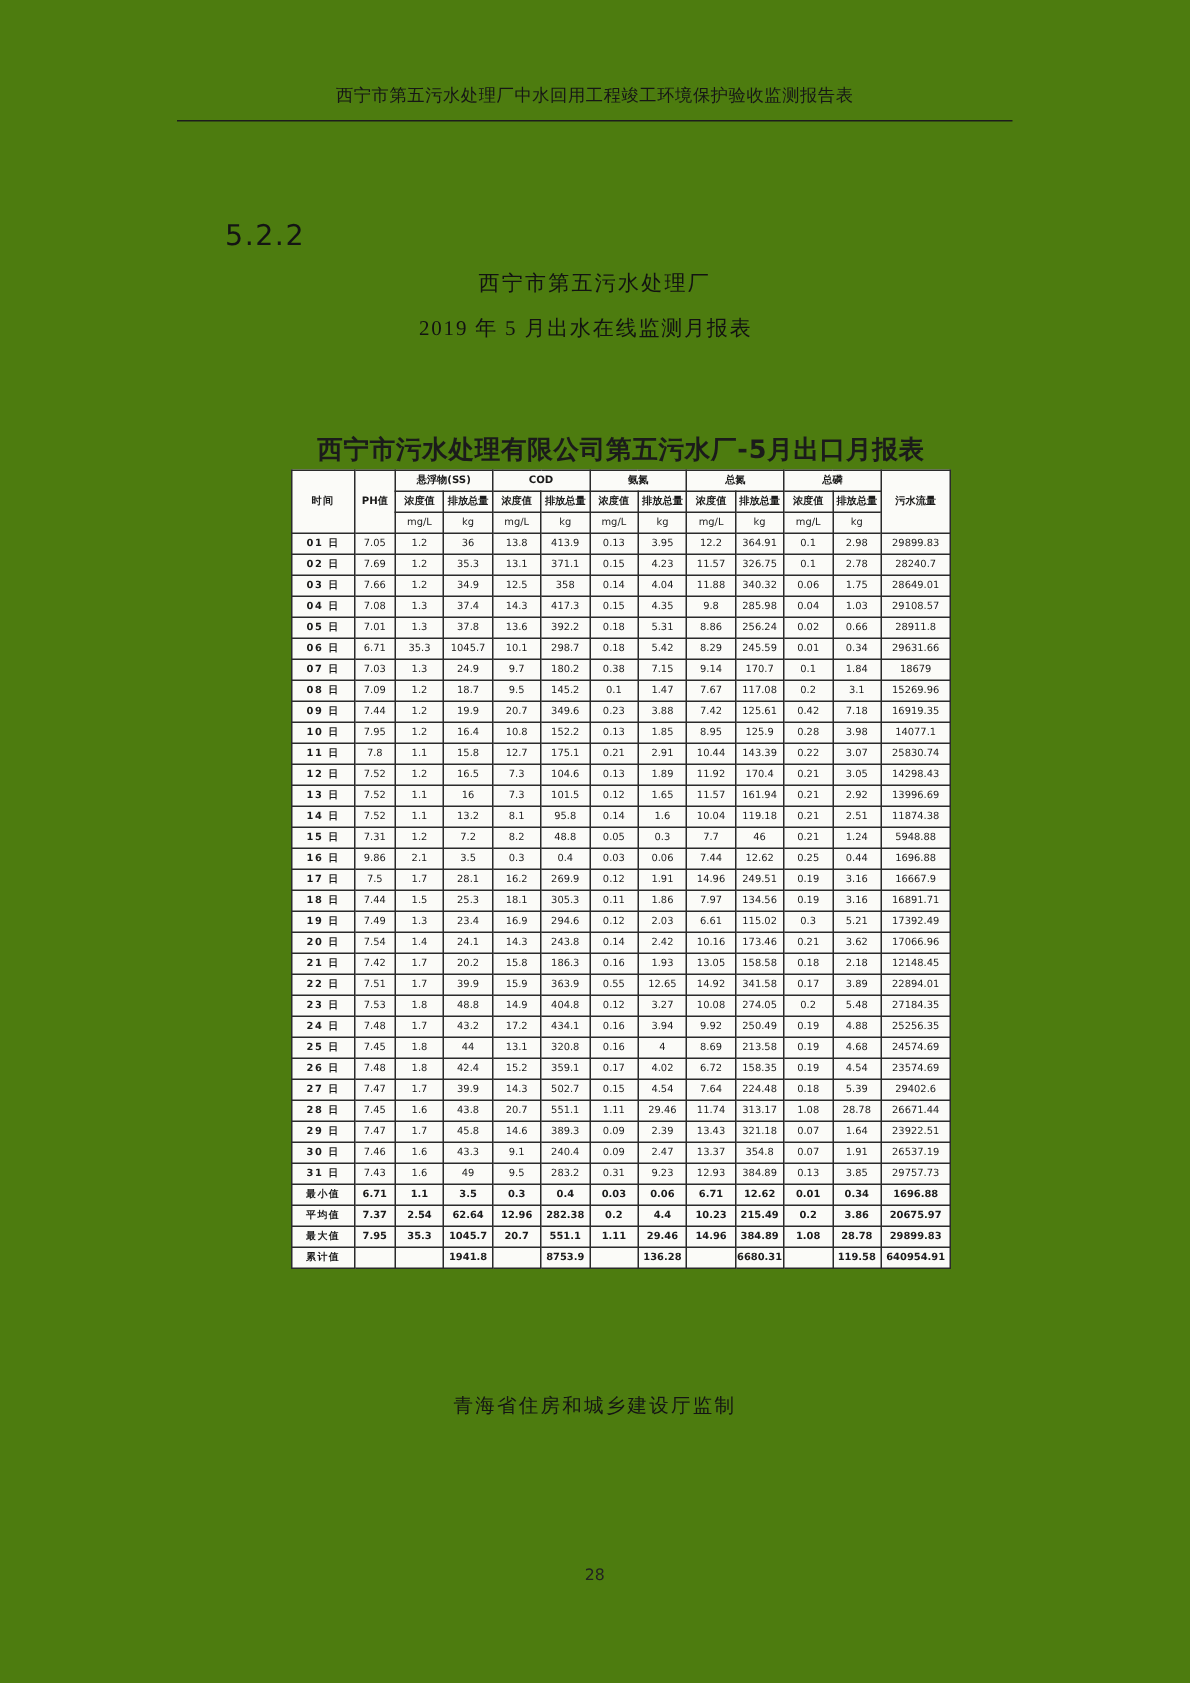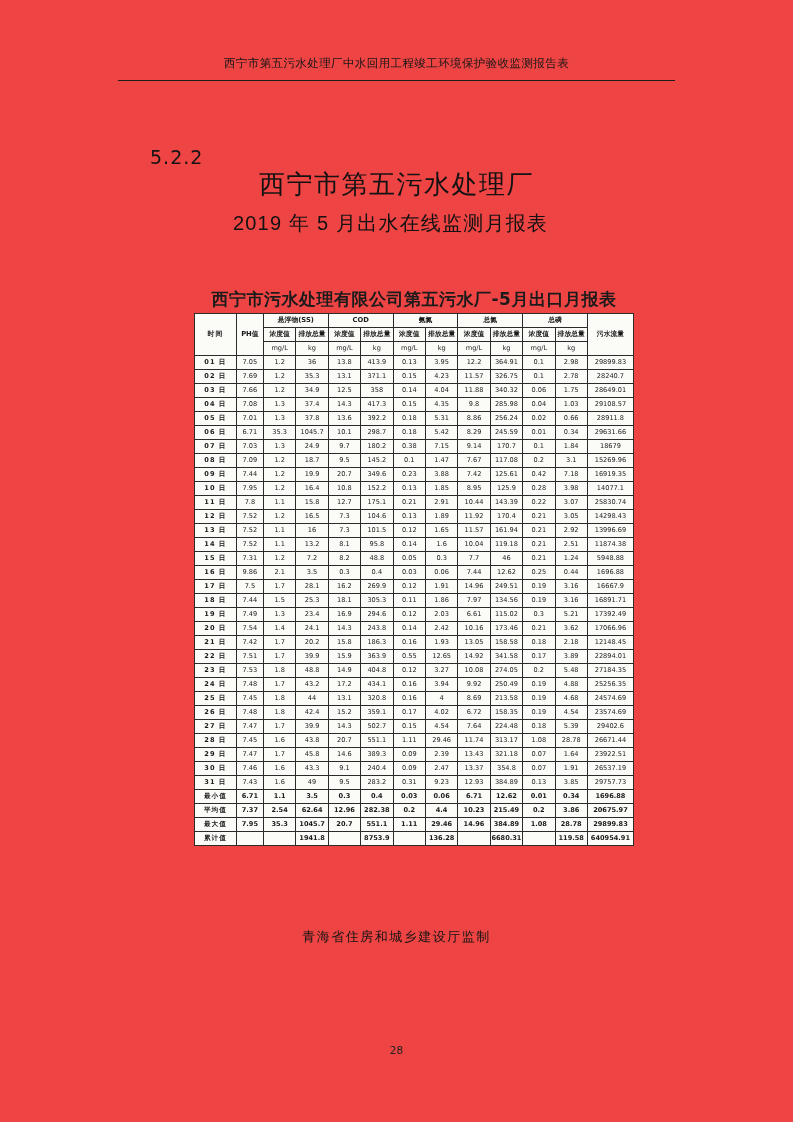--- a/index.html
+++ b/index.html
@@ -12,21 +12,21 @@
     height: 1122px;
     font-family: "Liberation Sans", sans-serif;
     color: #1a1a1a;
     position: relative;
     overflow: hidden;
   }
   .page {
     position: relative;
     width: 793px;
     height: 1122px;
-    background: #ef4444;
+    background: #4d7c0f;
   }
   .header-band {
     position: absolute;
     left: 0; top: 0; right: 0;
     height: 86px;
   }
   .header-title {
     position: absolute;
     left: 0; right: 0;
     top: 56px;
@@ -48,34 +48,34 @@
     left: 150px;
     top: 146px;
     font-size: 19px;
     font-family: "DejaVu Sans", sans-serif;
     letter-spacing: 1px;
     color: #141414;
   }
   .doc-title1 {
     position: absolute;
     left: 0; right: 0;
-    top: 167px;
+    top: 180px;
     text-align: center;
-    font-size: 26px;
+    font-size: 14px;
     font-family: "DejaVu Sans", sans-serif;
     letter-spacing: 1.5px;
     color: #121212;
   }
   .doc-title2 {
     position: absolute;
     left: 0; right: 12px;
     top: 210px;
     text-align: center;
-    font-size: 20px;
-    font-family: Liberation Sans, sans-serif;
+    font-size: 14px;
+    font-family: Liberation Serif, serif;
     letter-spacing: 1.2px;
     color: #121212;
   }
   .scan-block {
     position: absolute;
     left: 178px;
     top: 288px;
     width: 440px;
     margin-left: 16px;
   }

